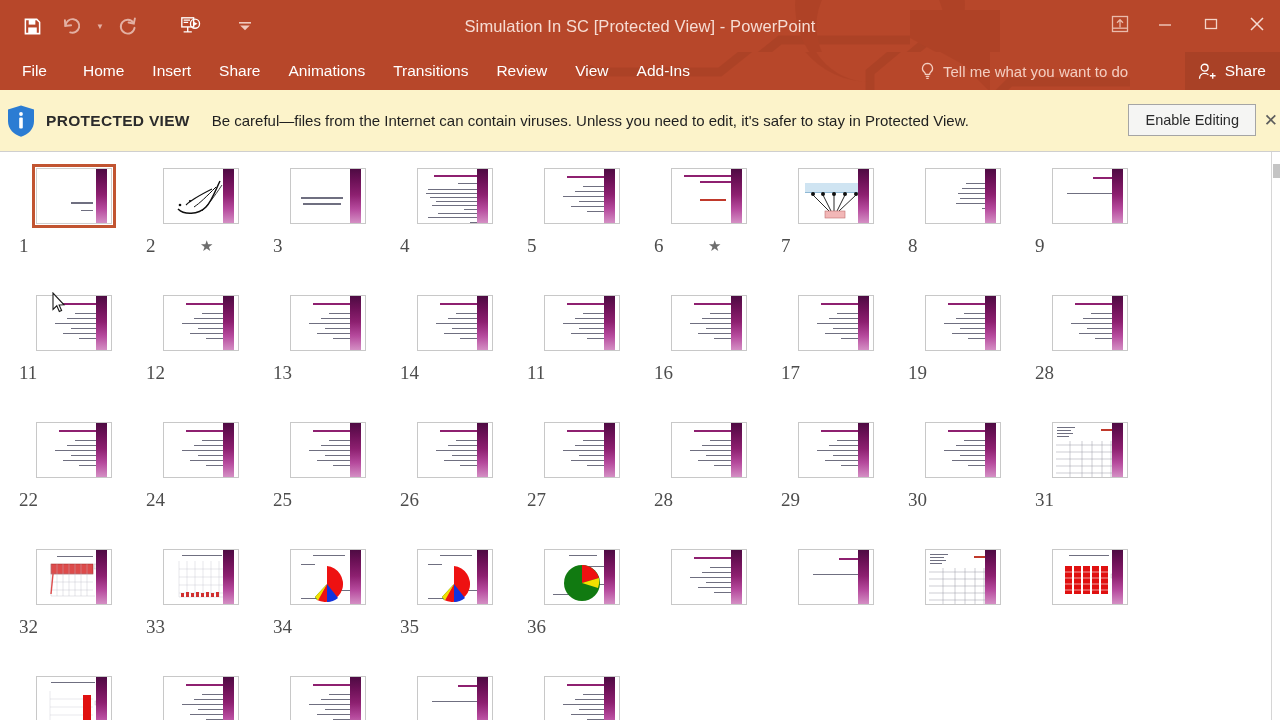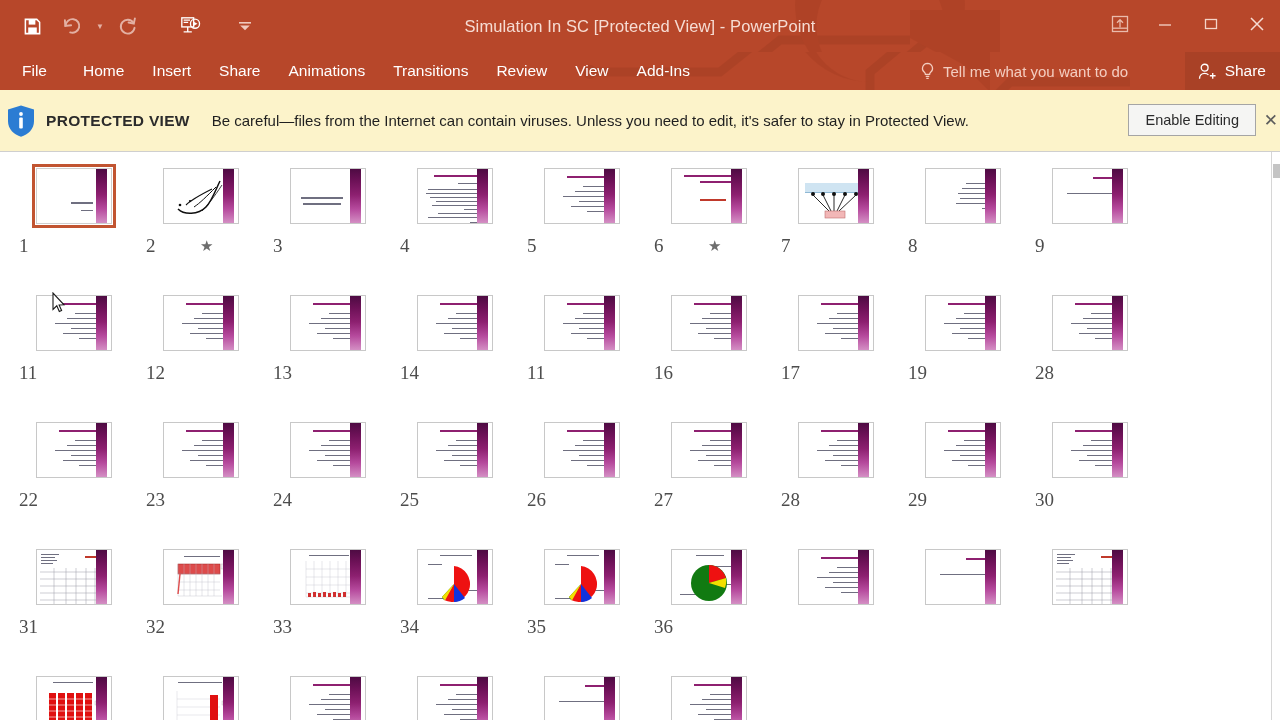--- a/index.html
+++ b/index.html
@@ -758,38 +758,20 @@
             <div class="tc" style="left:42px;top:42px;width:22px;height:1px;background:#6f6f80"></div>
         <div class="side-bar"></div>
       </div>
     </div>
     <div class="caption">
       <span class="slide-num">22</span>
 
     </div>
   </div>
 
-  <div class="cell">
-    <div class="thumb-wrap">
-      <div class="thumb">
-        <div class="tc" style="left:22px;top:7px;width:42px;height:2px;background:#8e2070"></div>
-            <div class="tc" style="left:38px;top:17px;width:26px;height:1px;background:#6f6f80"></div>
-            <div class="tc" style="left:30px;top:22px;width:34px;height:1px;background:#6f6f80"></div>
-            <div class="tc" style="left:18px;top:27px;width:46px;height:1px;background:#6f6f80"></div>
-            <div class="tc" style="left:34px;top:32px;width:30px;height:1px;background:#6f6f80"></div>
-            <div class="tc" style="left:26px;top:37px;width:38px;height:1px;background:#6f6f80"></div>
-            <div class="tc" style="left:42px;top:42px;width:22px;height:1px;background:#6f6f80"></div>
-        <div class="side-bar"></div>
-      </div>
-    </div>
-    <div class="caption">
-      <span class="slide-num">23</span>
-
-    </div>
-  </div>
 
   <div class="cell">
     <div class="thumb-wrap">
       <div class="thumb">
         <div class="tc" style="left:22px;top:7px;width:42px;height:2px;background:#8e2070"></div>
             <div class="tc" style="left:38px;top:17px;width:26px;height:1px;background:#6f6f80"></div>
             <div class="tc" style="left:30px;top:22px;width:34px;height:1px;background:#6f6f80"></div>
             <div class="tc" style="left:18px;top:27px;width:46px;height:1px;background:#6f6f80"></div>
             <div class="tc" style="left:34px;top:32px;width:30px;height:1px;background:#6f6f80"></div>
             <div class="tc" style="left:26px;top:37px;width:38px;height:1px;background:#6f6f80"></div>

